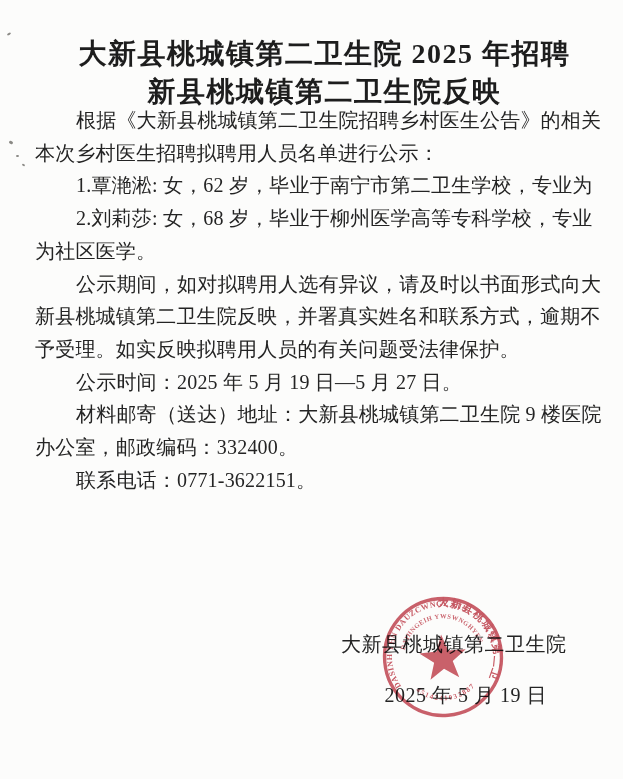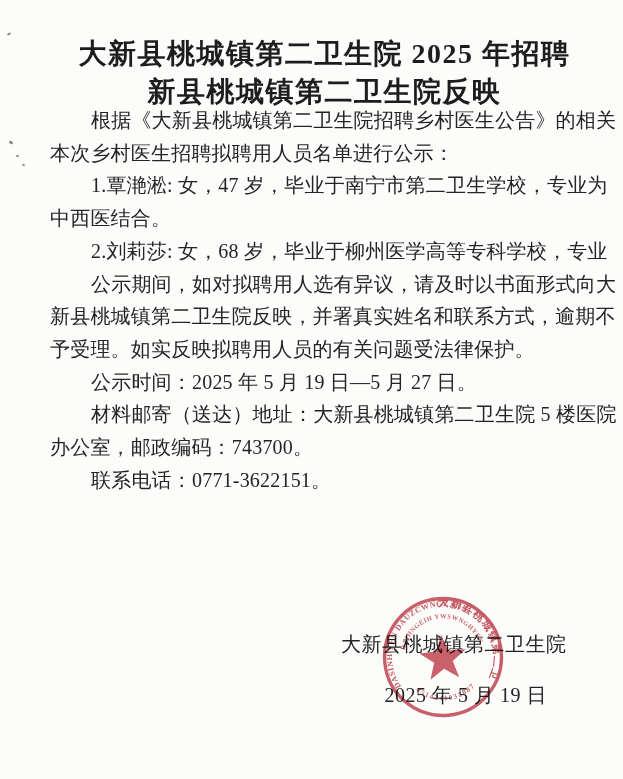--- a/index.html
+++ b/index.html
@@ -16,21 +16,21 @@
     margin:13px; text-align:center;
     font-size:28px; font-weight:bold;
     letter-spacing:1.5px; line-height:38px;
     color:#1d1d1d;
   }
   .body-lines {
     position:absolute; top:104px; left:35px; width:556px;
     font-size:20px; line-height:32.7px;
     letter-spacing:0.2px;
   }
-  .line { white-space:nowrap;margin-left:15px; }
+  .line { white-space:nowrap; }
   .line.indent { padding-left:41px; }
   .sig {
     position:absolute; top:631px; left:341px; width:206px;
     font-size:20px; color:#242424;
   }
   .sig-org { white-space:nowrap; letter-spacing:0.5px; }
   .sig-date { margin-top:24px; text-align:right; letter-spacing:0.5px; }
   .seal {
     position:absolute; left:377px; top:591px;
     width:132px; height:132px;
@@ -62,29 +62,29 @@
   <div class="speck s4"></div>
 
   <h1 class="title">
     <div>大新县桃城镇第二卫生院 2025 年招聘</div>
     <div>新县桃城镇第二卫生院反映</div>
   </h1>
 
   <div class="body-lines">
     <div class="line indent">根据《大新县桃城镇第二卫生院招聘乡村医生公告》的相关</div>
     <div class="line">本次乡村医生招聘拟聘用人员名单进行公示：</div>
-    <div class="line indent">1.覃滟淞: 女，47 岁，毕业于南宁市第二卫生学校，专业为</div>
-    <div class="line">中西医结合。</div>
+    <div class="line indent">1.覃滟淞: 女，62 岁，毕业于南宁市第二卫生学校，专业为</div>
     <div class="line indent">2.刘莉莎: 女，68 岁，毕业于柳州医学高等专科学校，专业</div>
+    <div class="line">为社区医学。</div>
     <div class="line indent">公示期间，如对拟聘用人选有异议，请及时以书面形式向大</div>
     <div class="line">新县桃城镇第二卫生院反映，并署真实姓名和联系方式，逾期不</div>
     <div class="line">予受理。如实反映拟聘用人员的有关问题受法律保护。</div>
     <div class="line indent">公示时间：2025 年 5 月 19 日—5 月 27 日。</div>
-    <div class="line indent">材料邮寄（送达）地址：大新县桃城镇第二卫生院 5 楼医院</div>
-    <div class="line">办公室，邮政编码：743700。</div>
+    <div class="line indent">材料邮寄（送达）地址：大新县桃城镇第二卫生院 9 楼医院</div>
+    <div class="line">办公室，邮政编码：332400。</div>
     <div class="line indent">联系电话：0771-3622151。</div>
   </div>
 
   <div class="sig">
     <div class="sig-org">大新县桃城镇第二卫生院</div>
     <div class="sig-date">2025 年 5 月 19 日</div>
   </div>
 
   <svg class="seal" viewBox="0 0 140 140">
     <defs>

